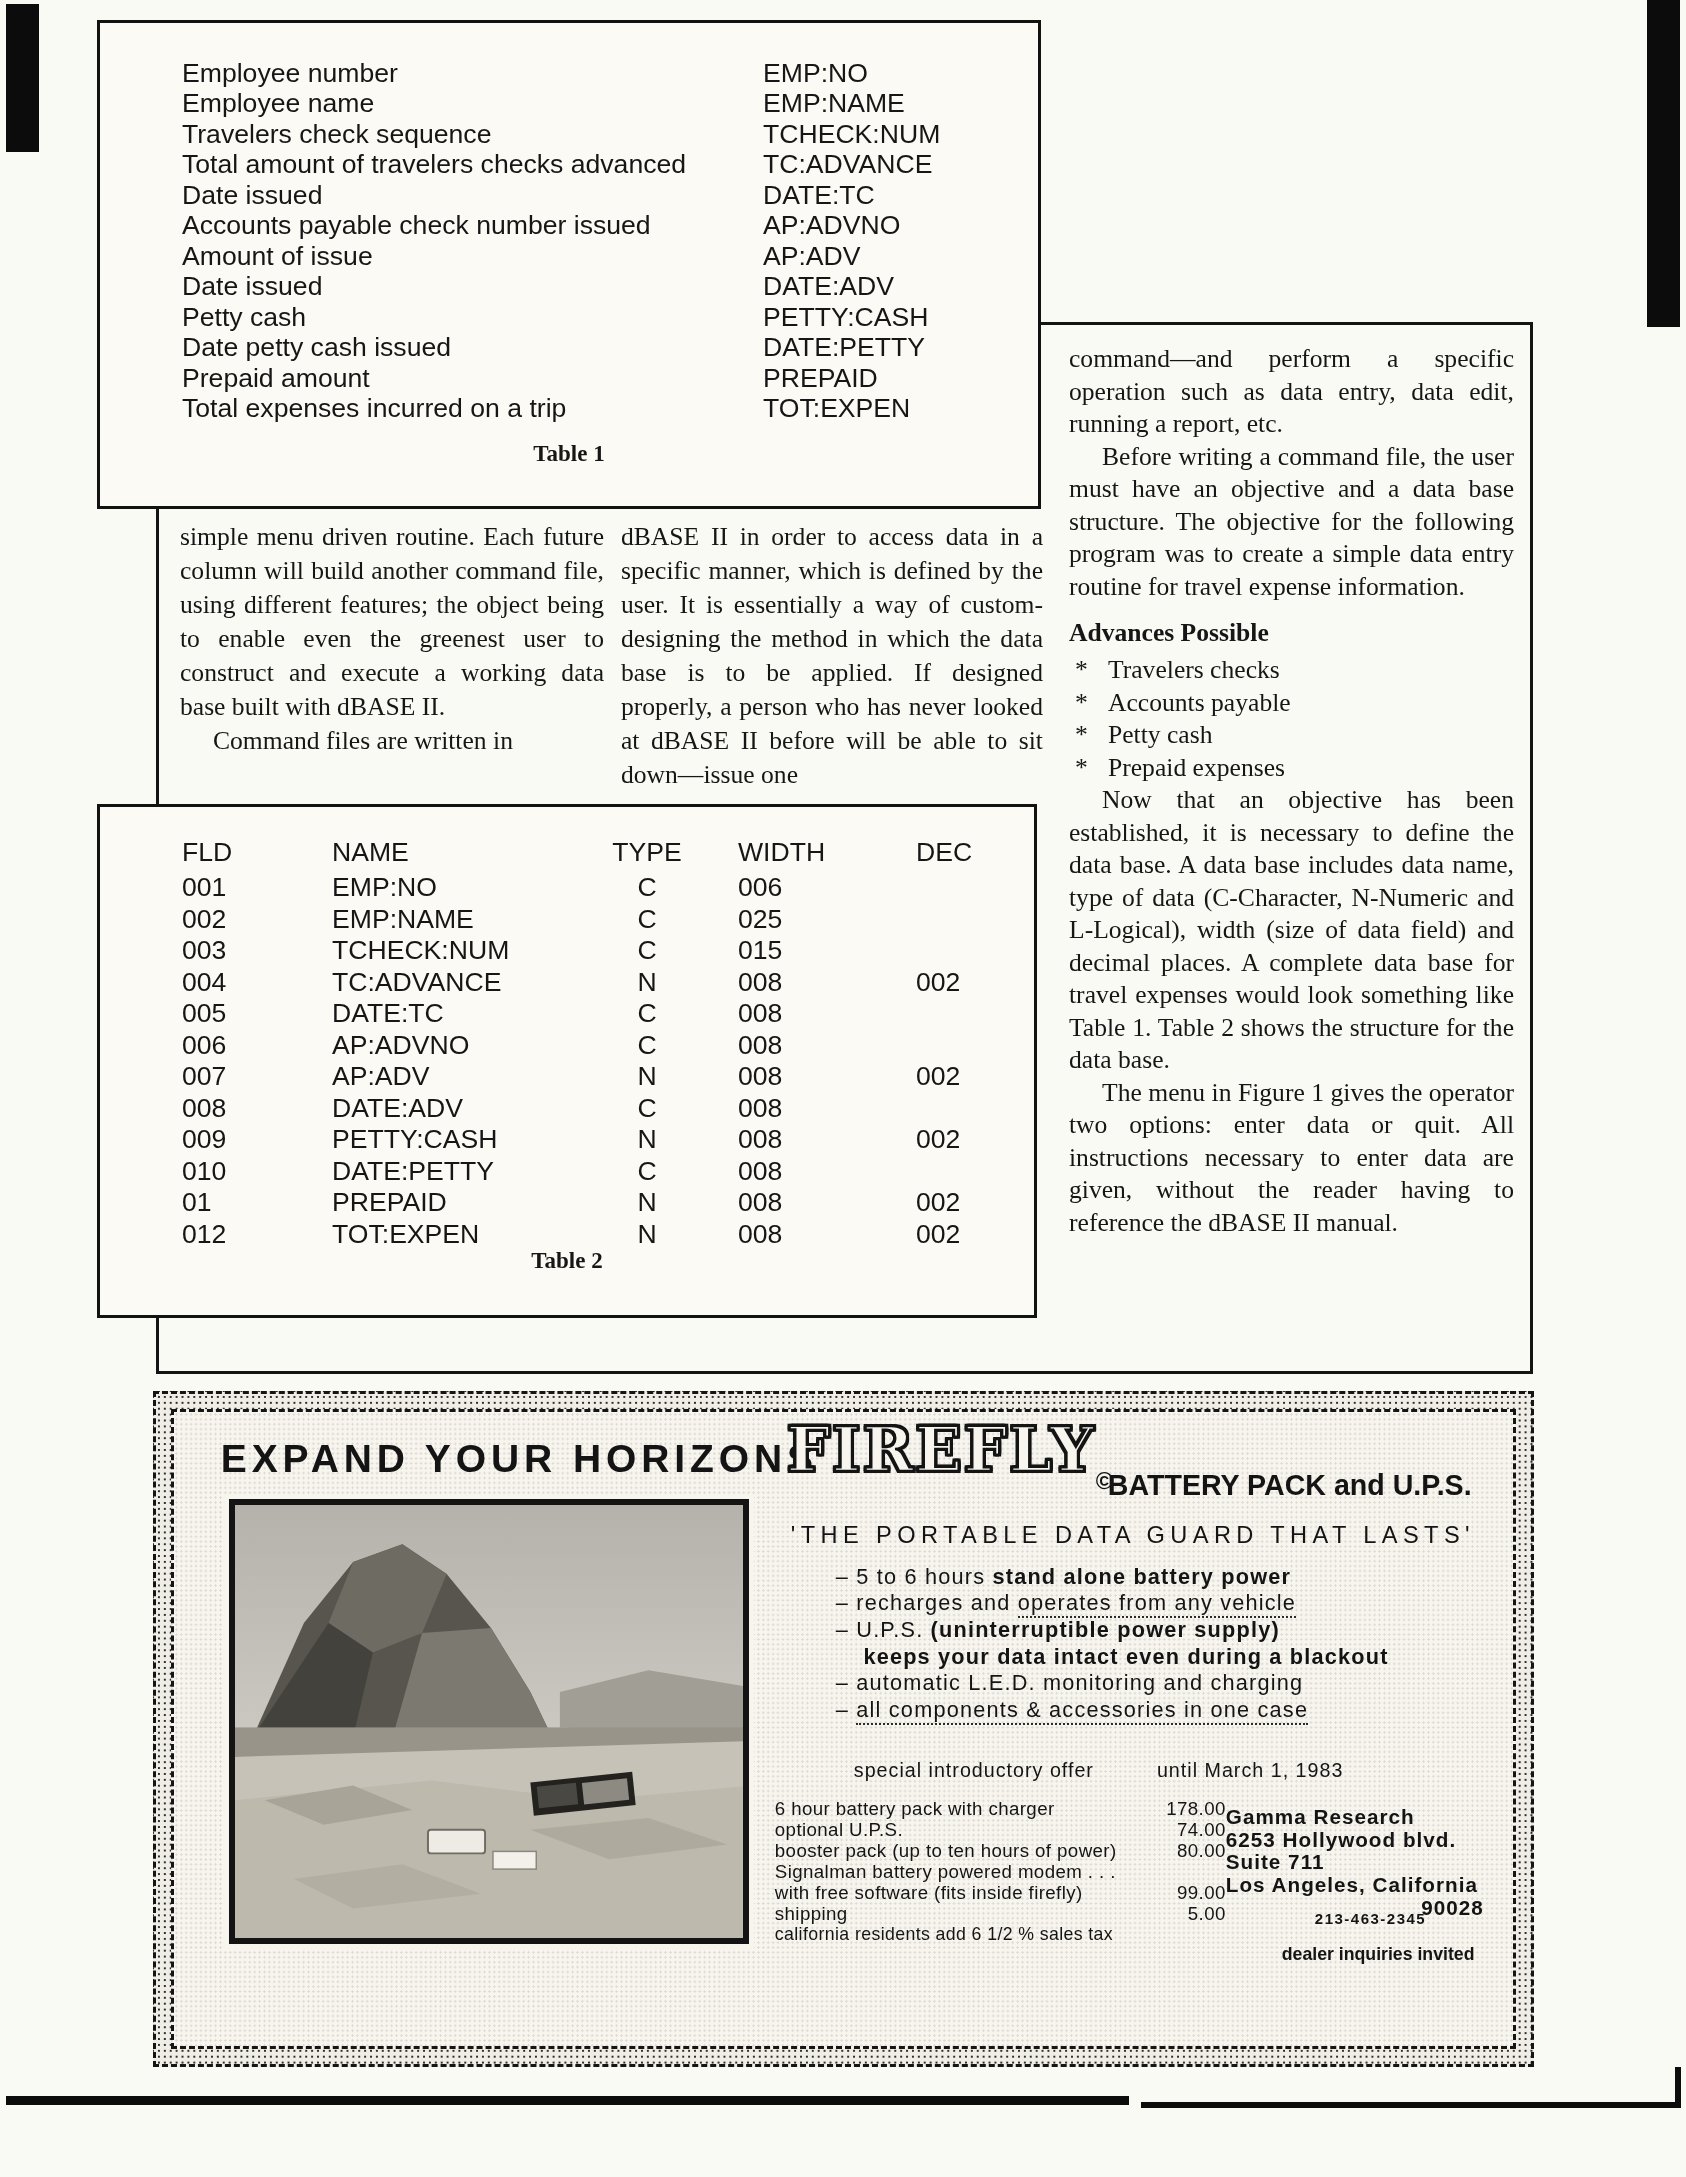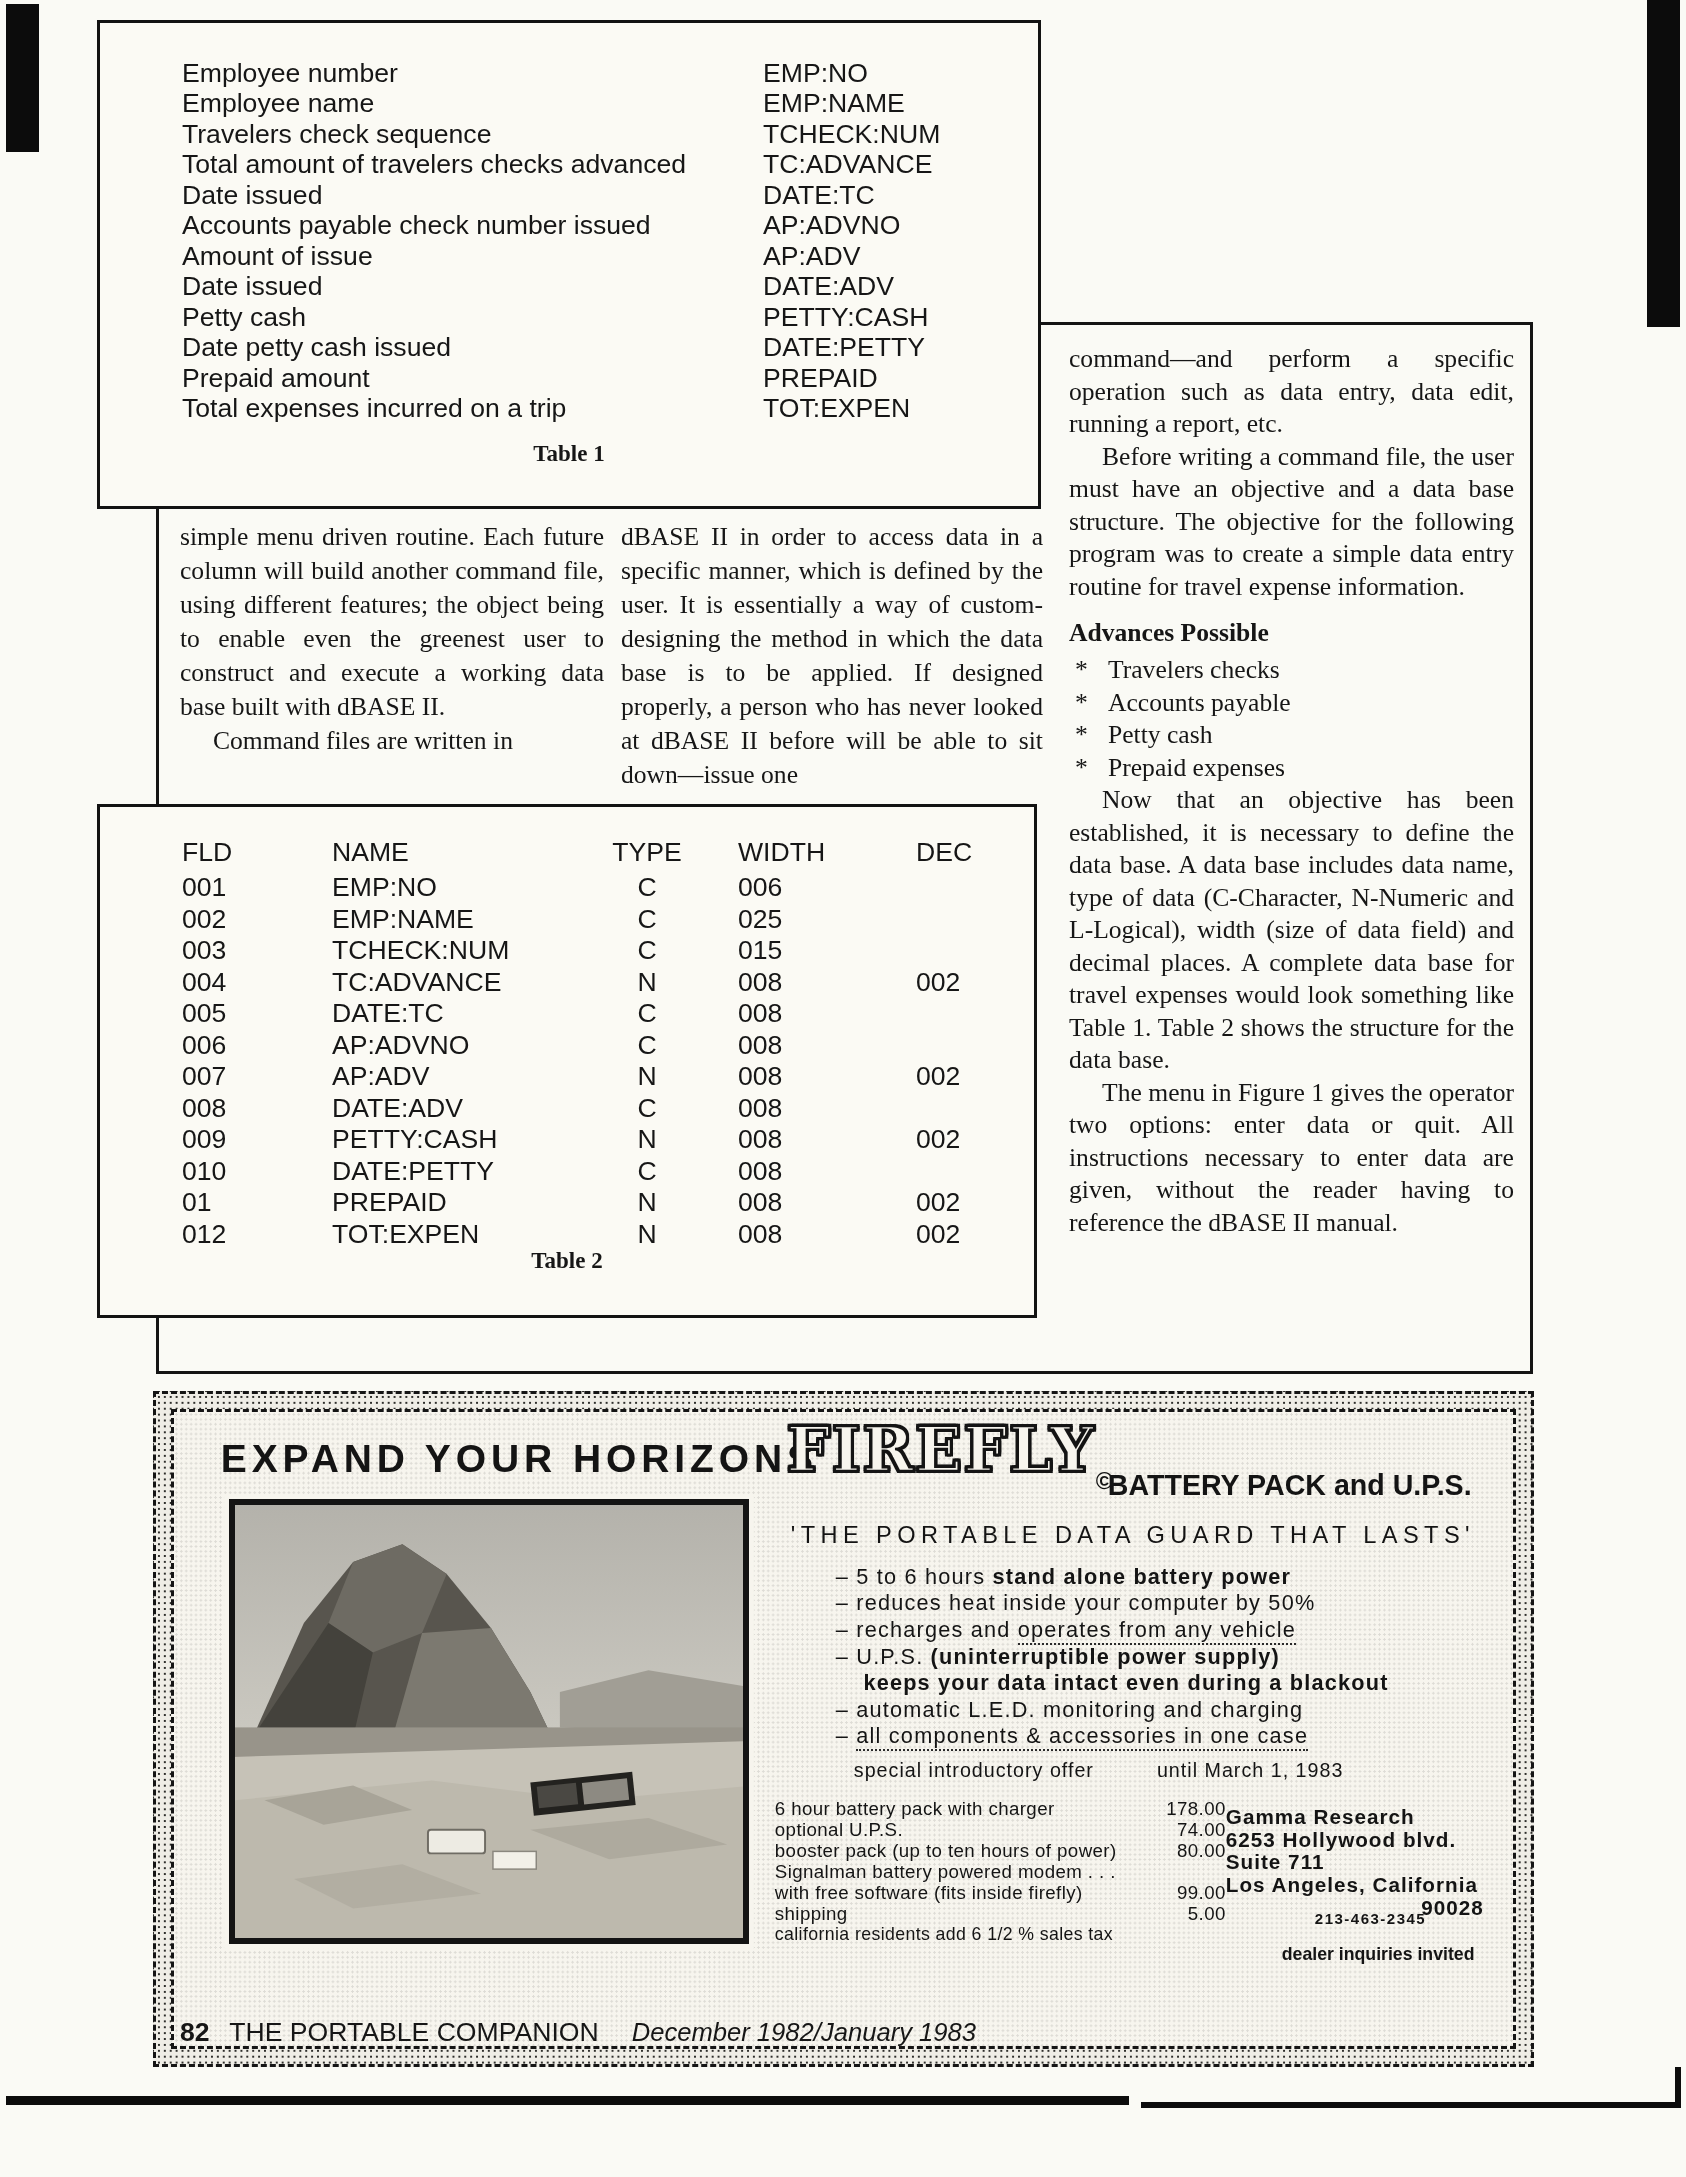--- a/index.html
+++ b/index.html
@@ -321,21 +321,20 @@
           <rect x="262" y="352" width="44" height="18" fill="#f2f0e8" stroke="#8a877e" stroke-width="1.5"></rect>
         </svg>
       </div>
 
       <div class="ad-logo"><span>FIREFLY</span><span class="mark">©</span></div>
       <div class="ad-brand">BATTERY PACK and U.P.S.</div>
       <div class="ad-tagline">'THE PORTABLE DATA GUARD THAT LASTS'</div>
 
       <div class="ad-features">
         <div class="ad-feature"><span>– 5 to 6 hours </span><b>stand alone battery power</b></div>
-        <div class="ad-feature"><span>– reduces heat inside your computer by 50%</span></div>
         <div class="ad-feature"><span>– recharges and </span><span class="fu">operates from any vehicle</span></div>
         <div class="ad-feature"><span>– U.P.S. </span><b>(uninterruptible power supply)</b></div>
         <div class="ad-feature f-cont"><b>keeps your data intact even during a blackout</b></div>
         <div class="ad-feature"><span>– automatic L.E.D. monitoring and charging</span></div>
         <div class="ad-feature"><span>– </span><span class="fu">all components &amp; accessories in one case</span></div>
       </div>
 
       <div class="ad-offer">
         <span>special introductory offer</span><span class="gap"></span><span>until March 1, 1983</span>
       </div>
@@ -376,20 +375,15 @@
         <div>6253 Hollywood blvd.</div>
         <div>Suite 711</div>
         <div>Los Angeles, California</div>
         <div class="right">90028</div>
       </div>
       <div class="ad-phone">213-463-2345</div>
       <div class="ad-dealer">dealer inquiries invited</div>
     </div>
   </div>
 
-  <div class="footer">
-    <span class="pageno">82</span>
-    <span class="mag">THE PORTABLE COMPANION</span>
-    <span class="issue">December 1982/January 1983</span>
-  </div>
 
 </div>
 
 
 </body></html>

